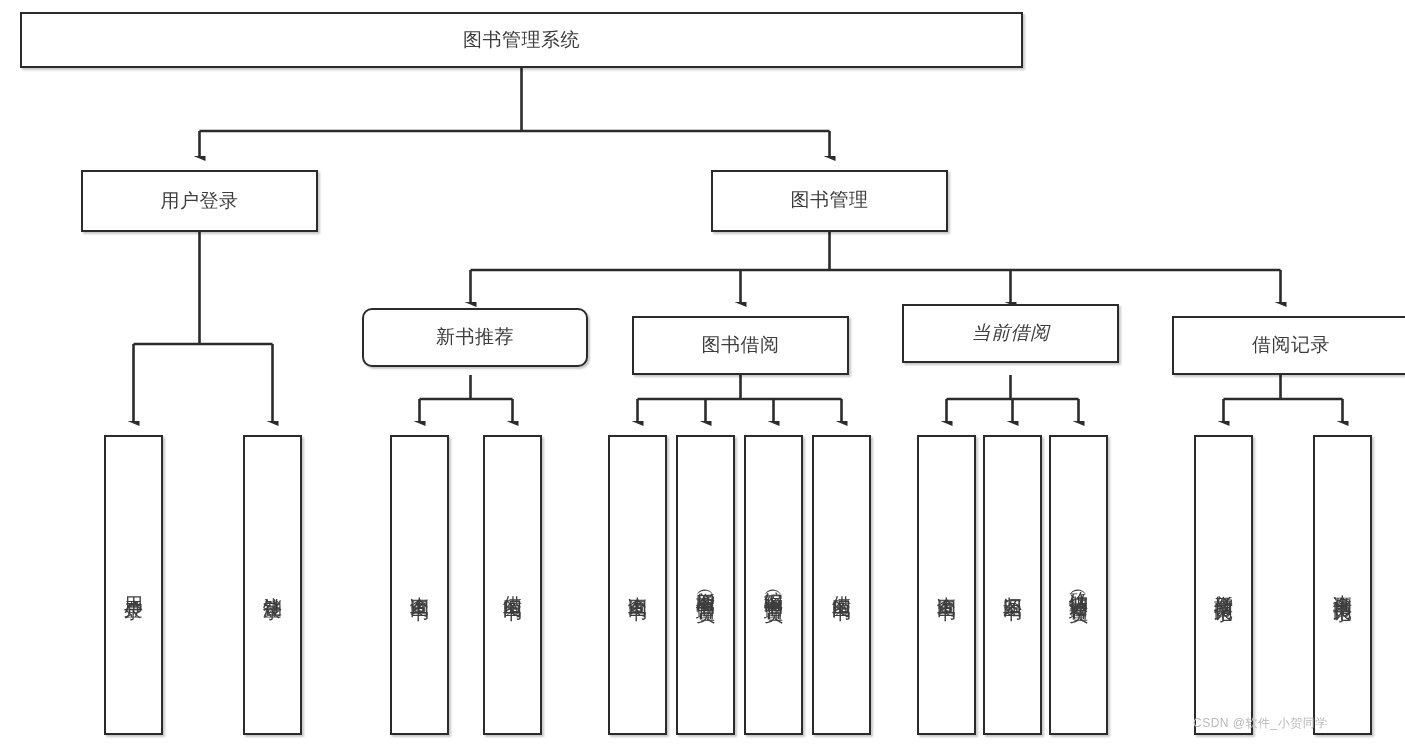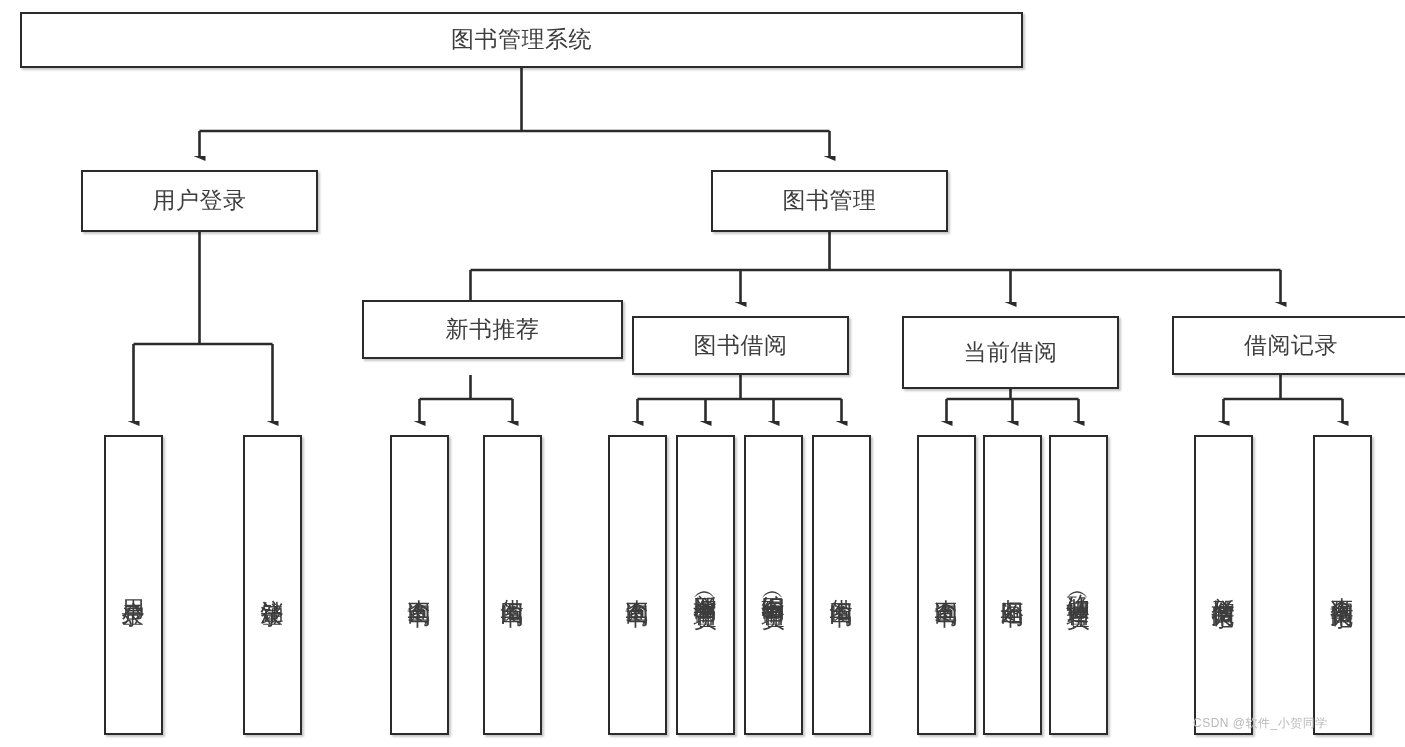--- a/index.html
+++ b/index.html
@@ -29,21 +29,21 @@
     box-sizing: border-box;
     background: #ffffff;
     border: 2px solid #2b2b2b;
     display: flex;
     align-items: center;
     justify-content: center;
     box-shadow: 2px 2px 2px rgba(0,0,0,0.22);
   }
   .node-label {
     color: #3d3d3d;
-    font-size: 23px;
+    font-size: 19px;
     line-height: 1.18;
     letter-spacing: 0.5px;
     text-align: center;
     white-space: nowrap;
     user-select: none;
   }
   .node-box.vertical .node-label {
     writing-mode: vertical-rl;
     text-orientation: upright;
     white-space: normal;
@@ -108,30 +108,30 @@
       </g>
   </svg>
 
   <div id="node-layer">
       <div class="node-box" style="left: 20px; top: 12px; width: 1003px; height: 56px;">
         <span class="node-label">图书管理系统</span>
       </div>
       <div class="node-box" style="left: 81px; top: 170px; width: 237px; height: 62px;">
         <span class="node-label">用户登录</span>
       </div>
-      <div class="node-box" style="left: 711px; top: 170px; width: 237px; height: 62px;">
+      <div class="node-box" style="left: 711px; top: 170px; width: 237px; height: 62px; font-family: Liberation Mono, monospace;">
         <span class="node-label">图书管理</span>
       </div>
-      <div class="node-box" style="left: 362px; top: 300px; width: 261px; height: 59px;">
+      <div class="node-box" style="left: 362px; top: 308px; width: 226px; height: 59px; border-radius: 10px;">
         <span class="node-label">新书推荐</span>
       </div>
       <div class="node-box" style="left: 632px; top: 316px; width: 217px; height: 59px;">
         <span class="node-label">图书借阅</span>
       </div>
-      <div class="node-box" style="left: 902px; top: 316px; width: 217px; height: 73px;">
+      <div class="node-box" style="left: 902px; top: 304px; width: 217px; height: 59px; font-style: italic;">
         <span class="node-label">当前借阅</span>
       </div>
       <div class="node-box" style="left: 1172px; top: 316px; width: 238px; height: 59px;">
         <span class="node-label">借阅记录</span>
       </div>
       <div class="node-box vertical" style="left: 104px; top: 435px; width: 59px; height: 300px;">
         <span class="node-label">用户登录</span>
       </div>
       <div class="node-box vertical" style="left: 243px; top: 435px; width: 59px; height: 300px;">
         <span class="node-label">注销登录</span>

